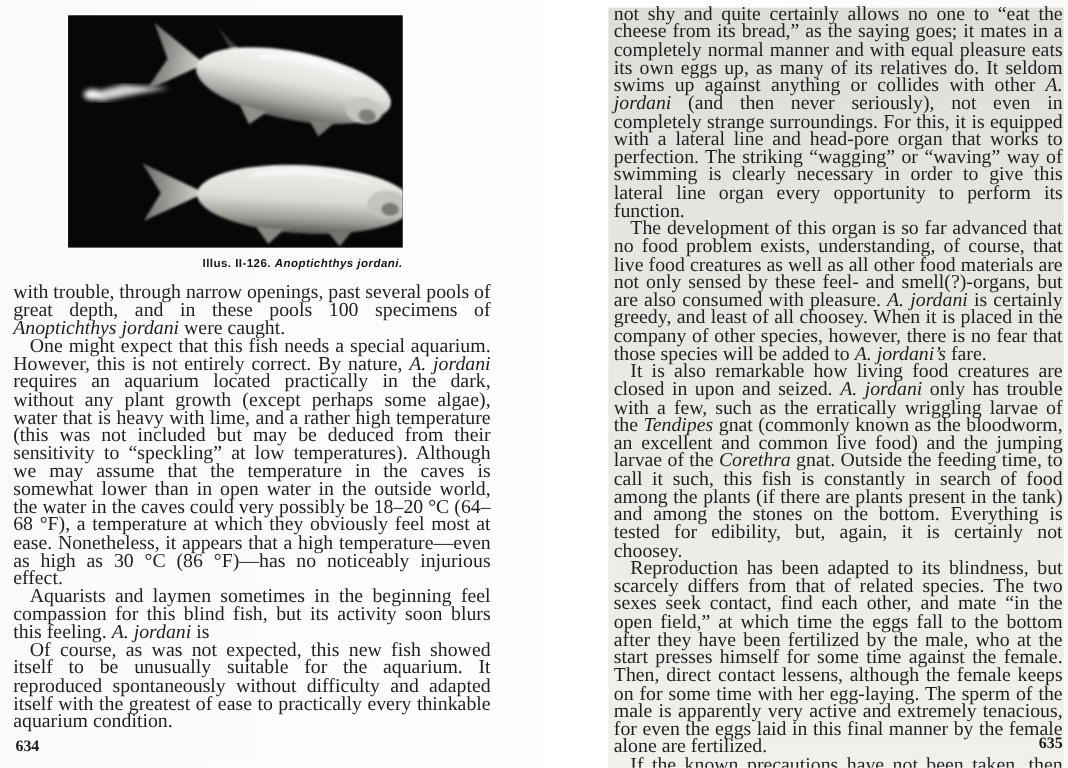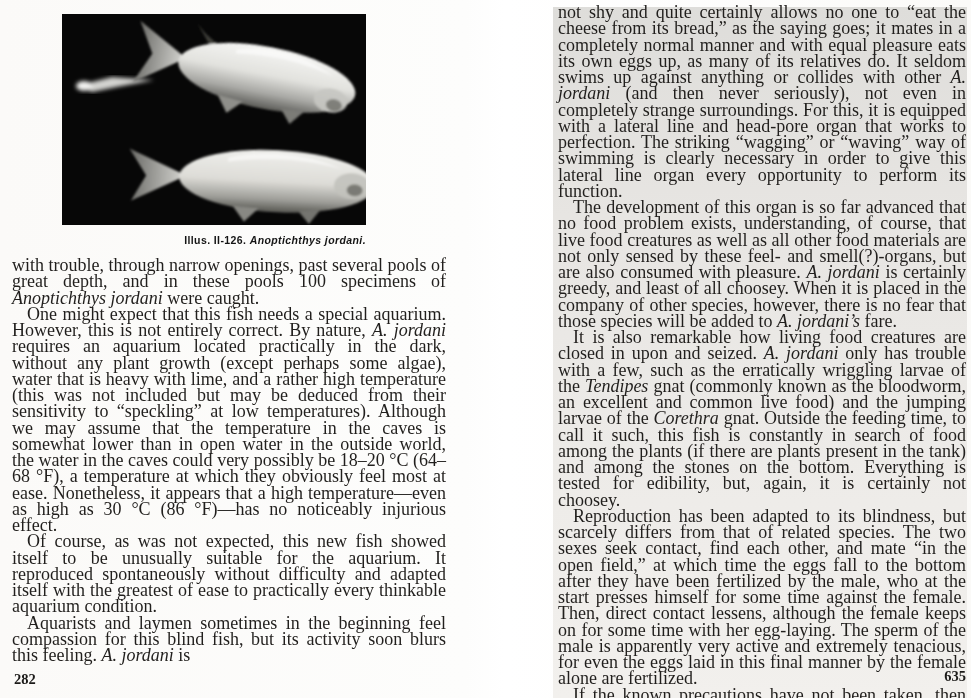--- a/index.html
+++ b/index.html
@@ -136,25 +136,25 @@
     </div>
 
     <div class="figure-caption">
       <span>Illus. II-126.</span>
       <span class="species">Anoptichthys jordani.</span>
     </div>
 
     <div class="body-text left-text">
         <p><span>with trouble, through narrow openings, past several pools of great depth, and in these pools 100 specimens of </span><i>Anoptichthys jordani</i><span> were caught.</span></p>
         <p class="indent"><span>One might expect that this fish needs a special aquarium. However, this is not entirely correct. By nature, </span><i>A. jordani</i><span> requires an aquarium located practically in the dark, without any plant growth (except perhaps some algae), water that is heavy with lime, and a rather high temperature (this was not included but may be deduced from their sensitivity to “speckling” at low temperatures). Although we may assume that the temperature in the caves is somewhat lower than in open water in the outside world, the water in the caves could very possibly be 18–20 °C (64–68 °F), a temperature at which they obviously feel most at ease. Nonetheless, it appears that a high temperature—even as high as 30 °C (86 °F)—has no noticeably injurious effect.</span></p>
+        <p class="indent"><span>Aquarists and laymen sometimes in the beginning feel compassion for this blind fish, but its activity soon blurs this feeling. </span><i>A. jordani</i><span> is</span></p>
         <p class="indent"><span>Of course, as was not expected, this new fish showed itself to be unusually suitable for the aquarium. It reproduced spontaneously without difficulty and adapted itself with the greatest of ease to practically every thinkable aquarium condition.</span></p>
-        <p class="indent"><span>Aquarists and laymen sometimes in the beginning feel compassion for this blind fish, but its activity soon blurs this feeling. </span><i>A. jordani</i><span> is</span></p>
       </div>
 
-    <div class="page-number left">282</div>
+    <div class="page-number left">634</div>
   </div>
 
   <div class="right-page">
     <div class="right-tint"></div>
 
     <div class="body-text right-text">
         <p><span>not shy and quite certainly allows no one to “eat the cheese from its bread,” as the saying goes; it mates in a completely normal manner and with equal pleasure eats its own eggs up, as many of its relatives do. It seldom swims up against anything or collides with other </span><i>A. jordani</i><span> (and then never seriously), not even in completely strange surroundings. For this, it is equipped with a lateral line and head-pore organ that works to perfection. The striking “wagging” or “waving” way of swimming is clearly necessary in order to give this lateral line organ every opportunity to perform its function.</span></p>
         <p class="indent"><span>The development of this organ is so far advanced that no food problem exists, understanding, of course, that live food creatures as well as all other food materials are not only sensed by these feel- and smell(?)-organs, but are also consumed with pleasure. </span><i>A. jordani</i><span> is certainly greedy, and least of all choosey. When it is placed in the company of other species, however, there is no fear that those species will be added to </span><i>A. jordani’s</i><span> fare.</span></p>
         <p class="indent"><span>It is also remarkable how living food creatures are closed in upon and seized. </span><i>A. jordani</i><span> only has trouble with a few, such as the erratically wriggling larvae of the </span><i>Tendipes</i><span> gnat (commonly known as the bloodworm, an excellent and common live food) and the jumping larvae of the </span><i>Corethra</i><span> gnat. Outside the feeding time, to call it such, this fish is constantly in search of food among the plants (if there are plants present in the tank) and among the stones on the bottom. Everything is tested for edibility, but, again, it is certainly not choosey.</span></p>
         <p class="indent"><span>Reproduction has been adapted to its blindness, but scarcely differs from that of related species. The two sexes seek contact, find each other, and mate “in the open field,” at which time the eggs fall to the bottom after they have been fertilized by the male, who at the start presses himself for some time against the female. Then, direct contact lessens, although the female keeps on for some time with her egg-laying. The sperm of the male is apparently very active and extremely tenacious, for even the eggs laid in this final manner by the female alone are fertilized.</span></p>

